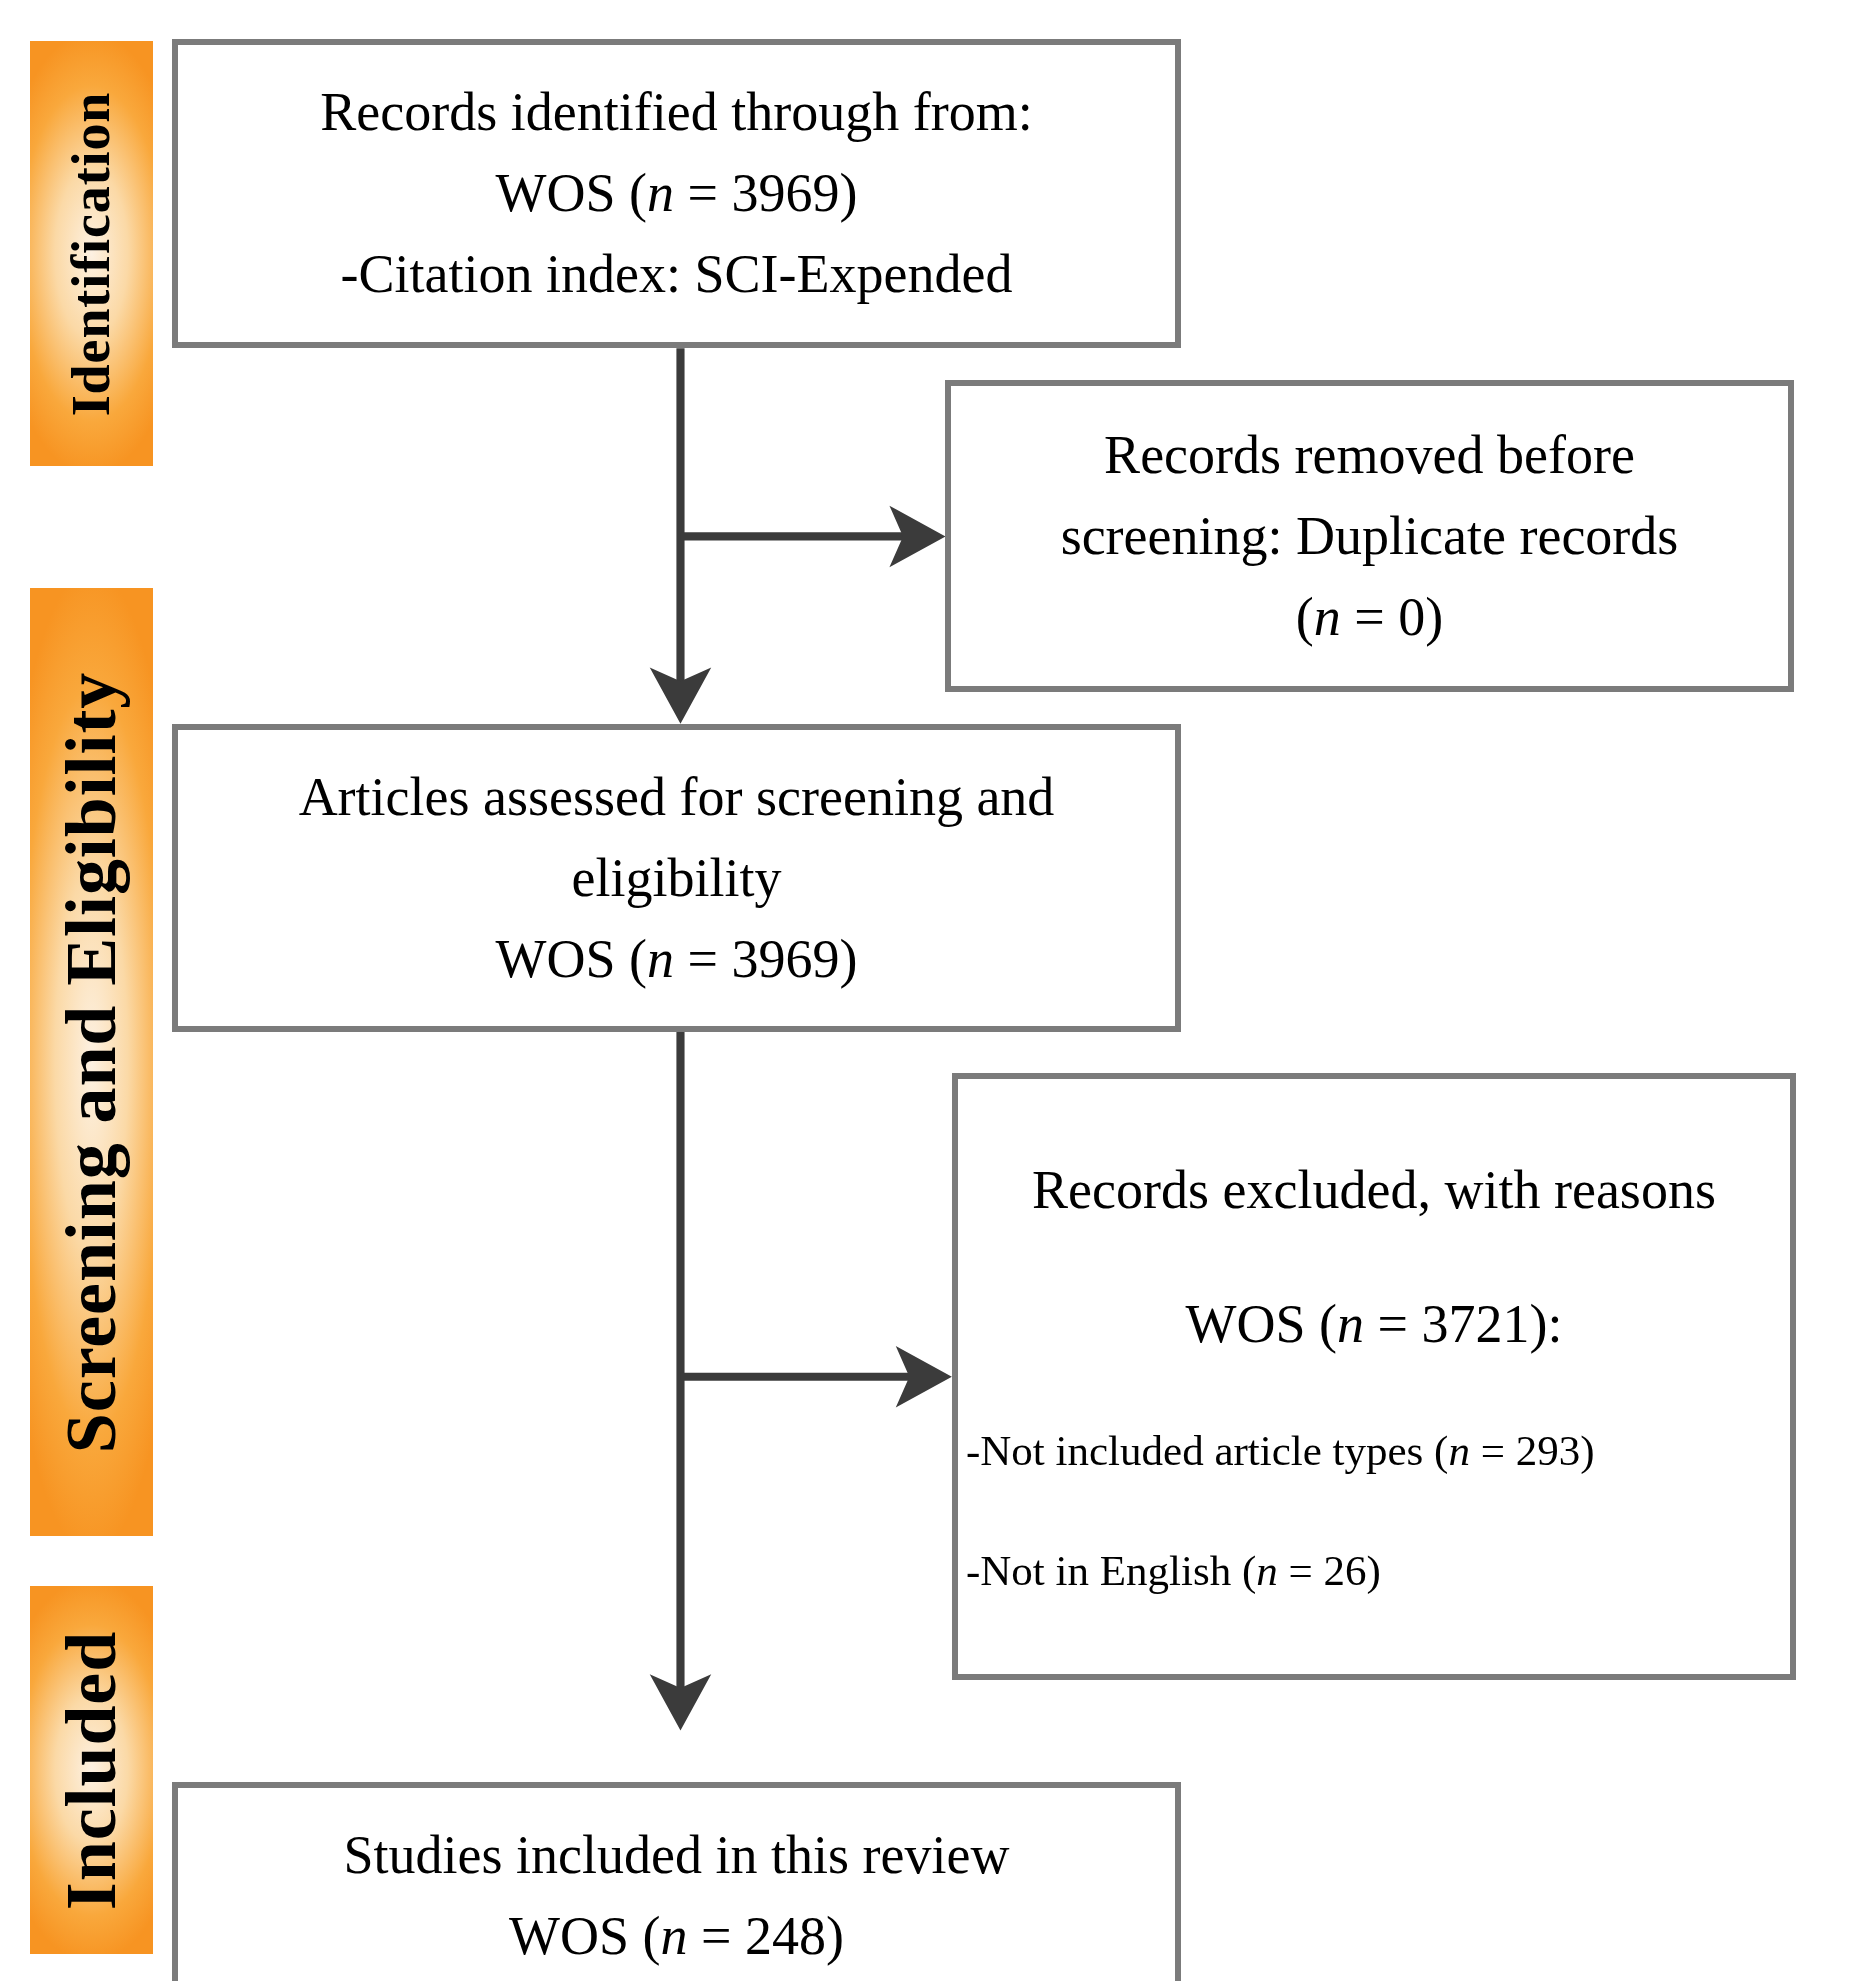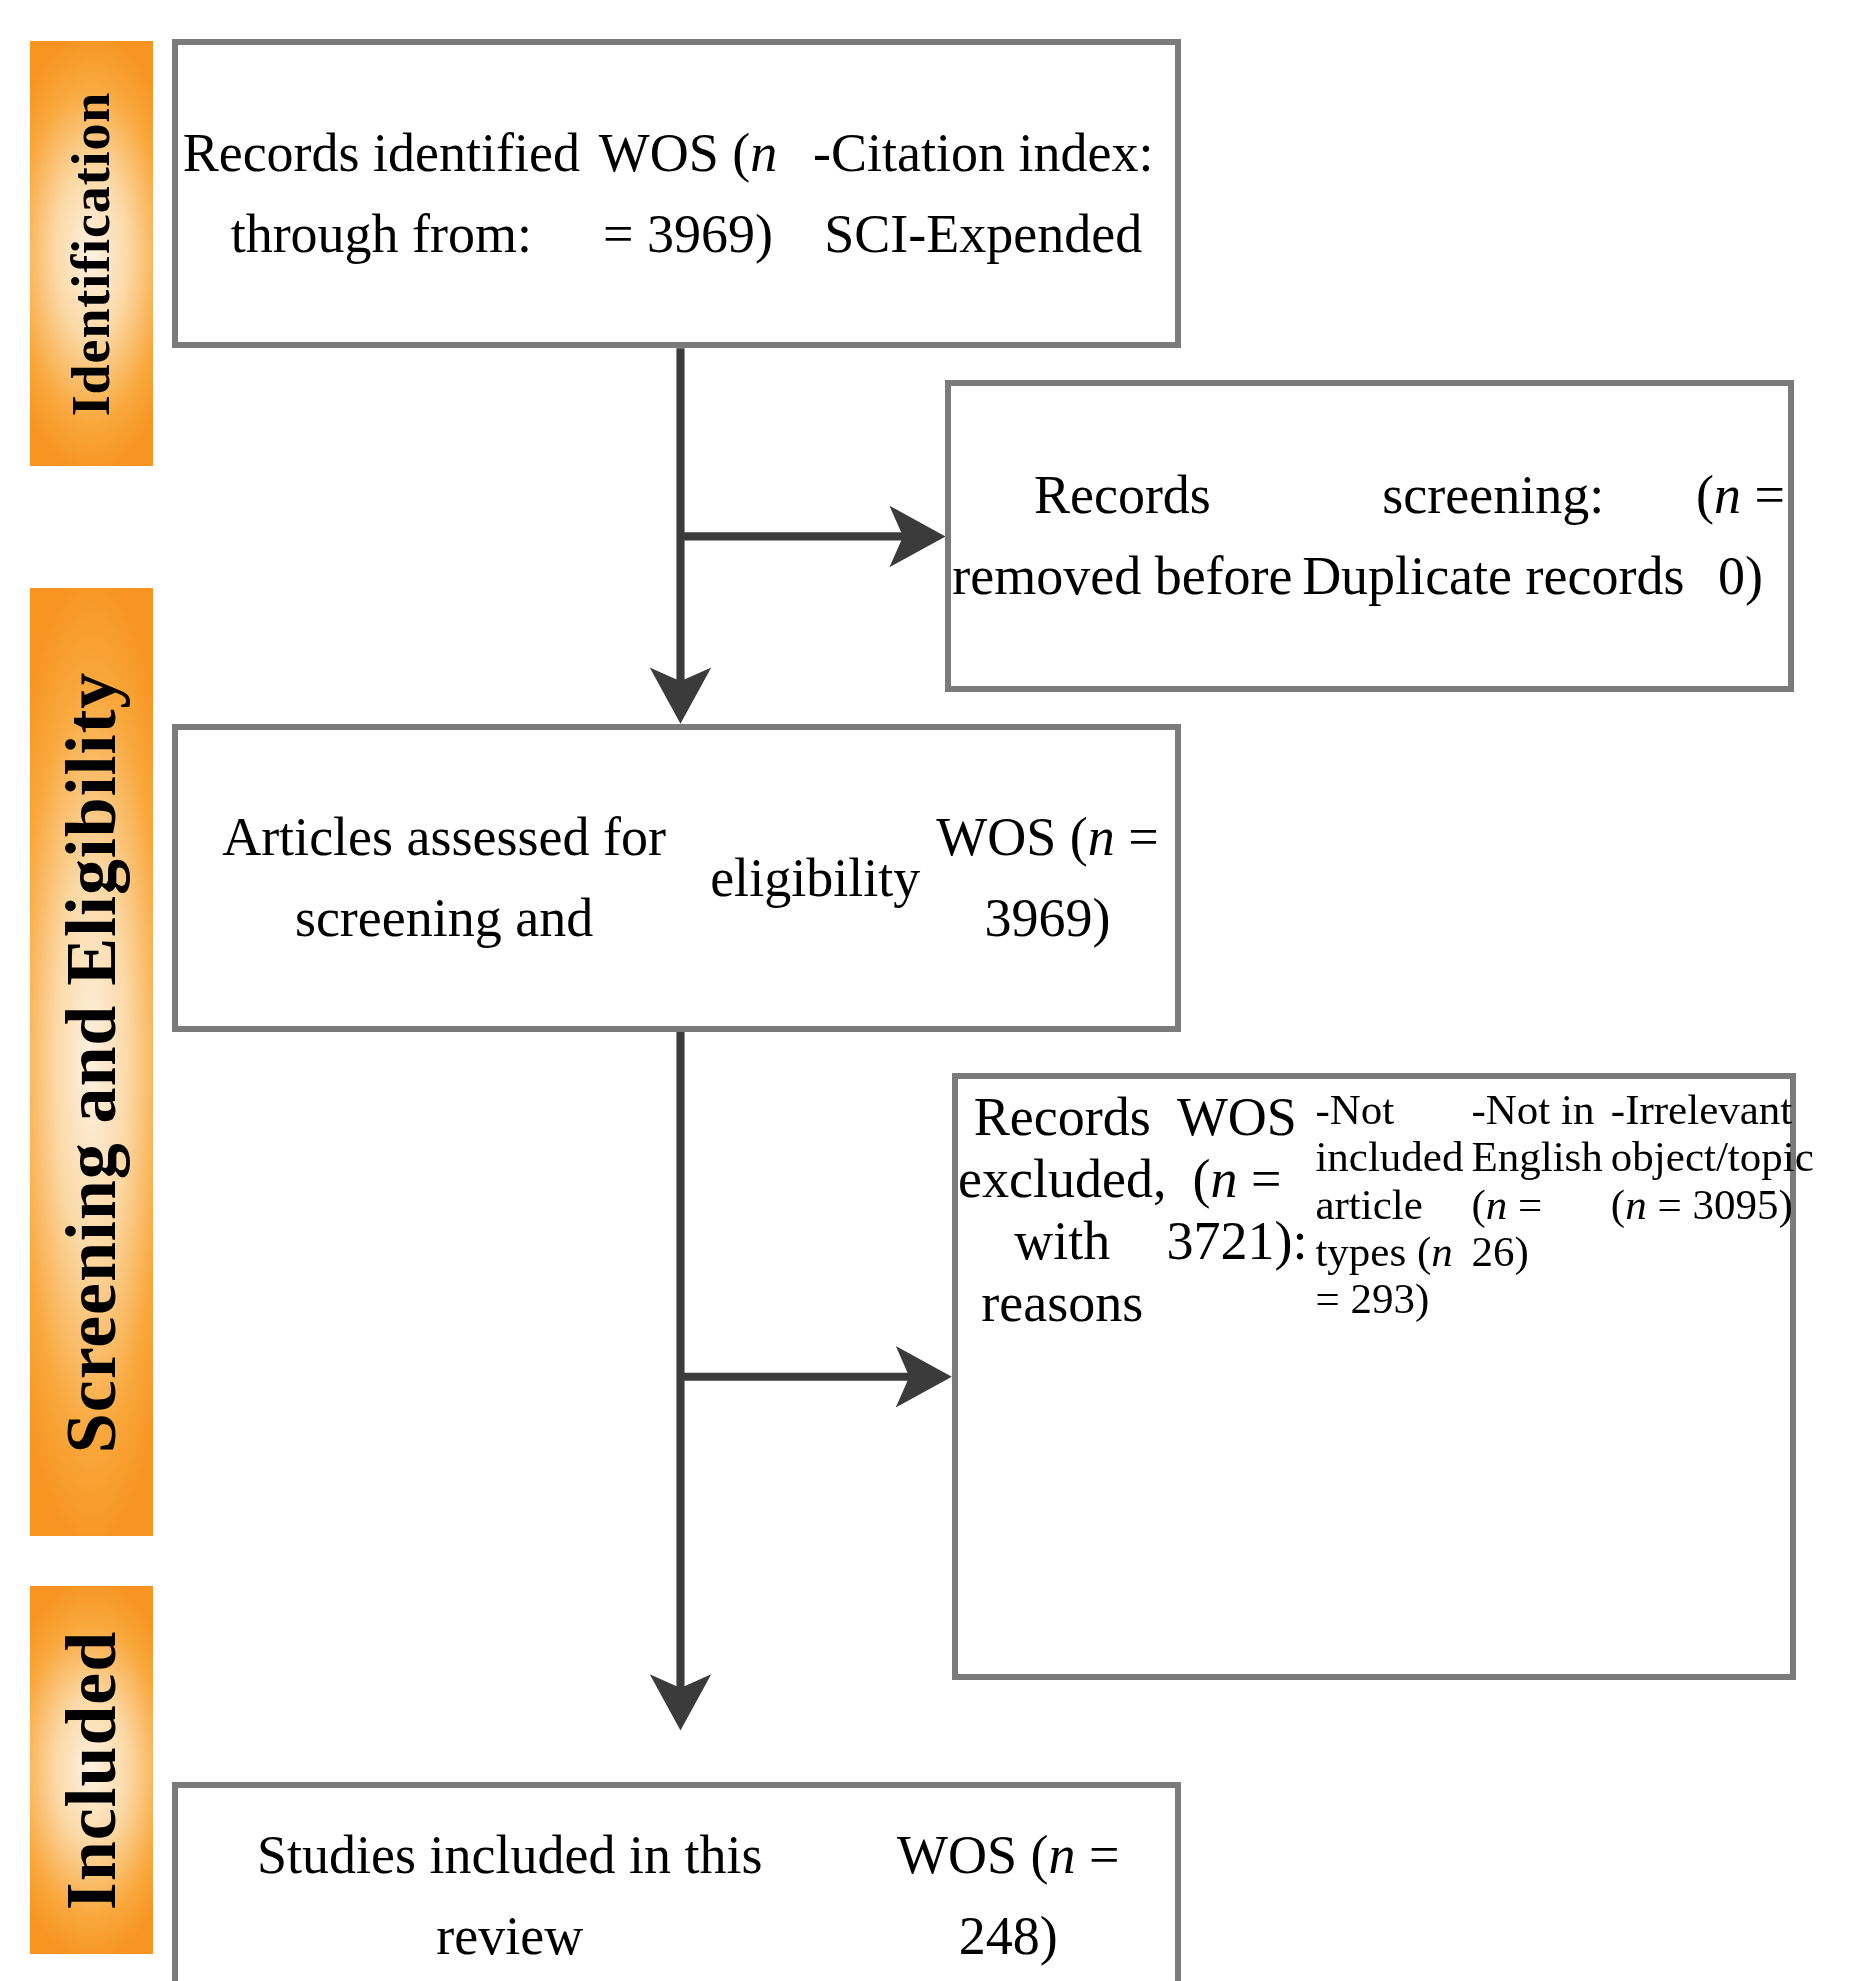--- a/index.html
+++ b/index.html
@@ -46,21 +46,21 @@
     pointer-events: none;
   }
 
   
   .box {
     position: absolute;
     background: #ffffff;
     border: 6.3px solid #7b7b7b;
     box-sizing: border-box;
     display: flex;
-    flex-direction: row;
+    flex-direction: column;
     justify-content: center;
     align-items: center;
     text-align: center;
     font-size: 54px;
     line-height: 1.5;
   }
   .box-identified { left: 172px;  top: 39px;   width: 1009px; height: 309px; }
   .box-removed    { left: 945px; top: 380px;  width: 849px;  height: 312px; }
   .box-assessed   { left: 172px;  top: 724px;  width: 1009px; height: 308px; }
   .box-included   { left: 172px;  top: 1782px; width: 1009px; height: 228px; }
@@ -123,21 +123,20 @@
     <div>Articles assessed for screening and</div>
     <div>eligibility</div>
     <div>WOS (<i>n</i> = 3969)</div>
   </div>
 
   <div class="box box-excluded">
     <div class="hdr">Records excluded, with reasons</div>
     <div class="hdr">WOS (<i>n</i> = 3721):</div>
     <div class="item">-Not included article types (<i>n</i> = 293)</div>
     <div class="item">-Not in English (<i>n</i> = 26)</div>
-    <div class="item">-Irrelevant object/topic (<i>n</i> = 3095)</div>
   </div>
 
   <div class="box box-included">
     <div>Studies included in this review</div>
     <div>WOS (<i>n</i> = 248)</div>
   </div>
 
 </div>
 
 

